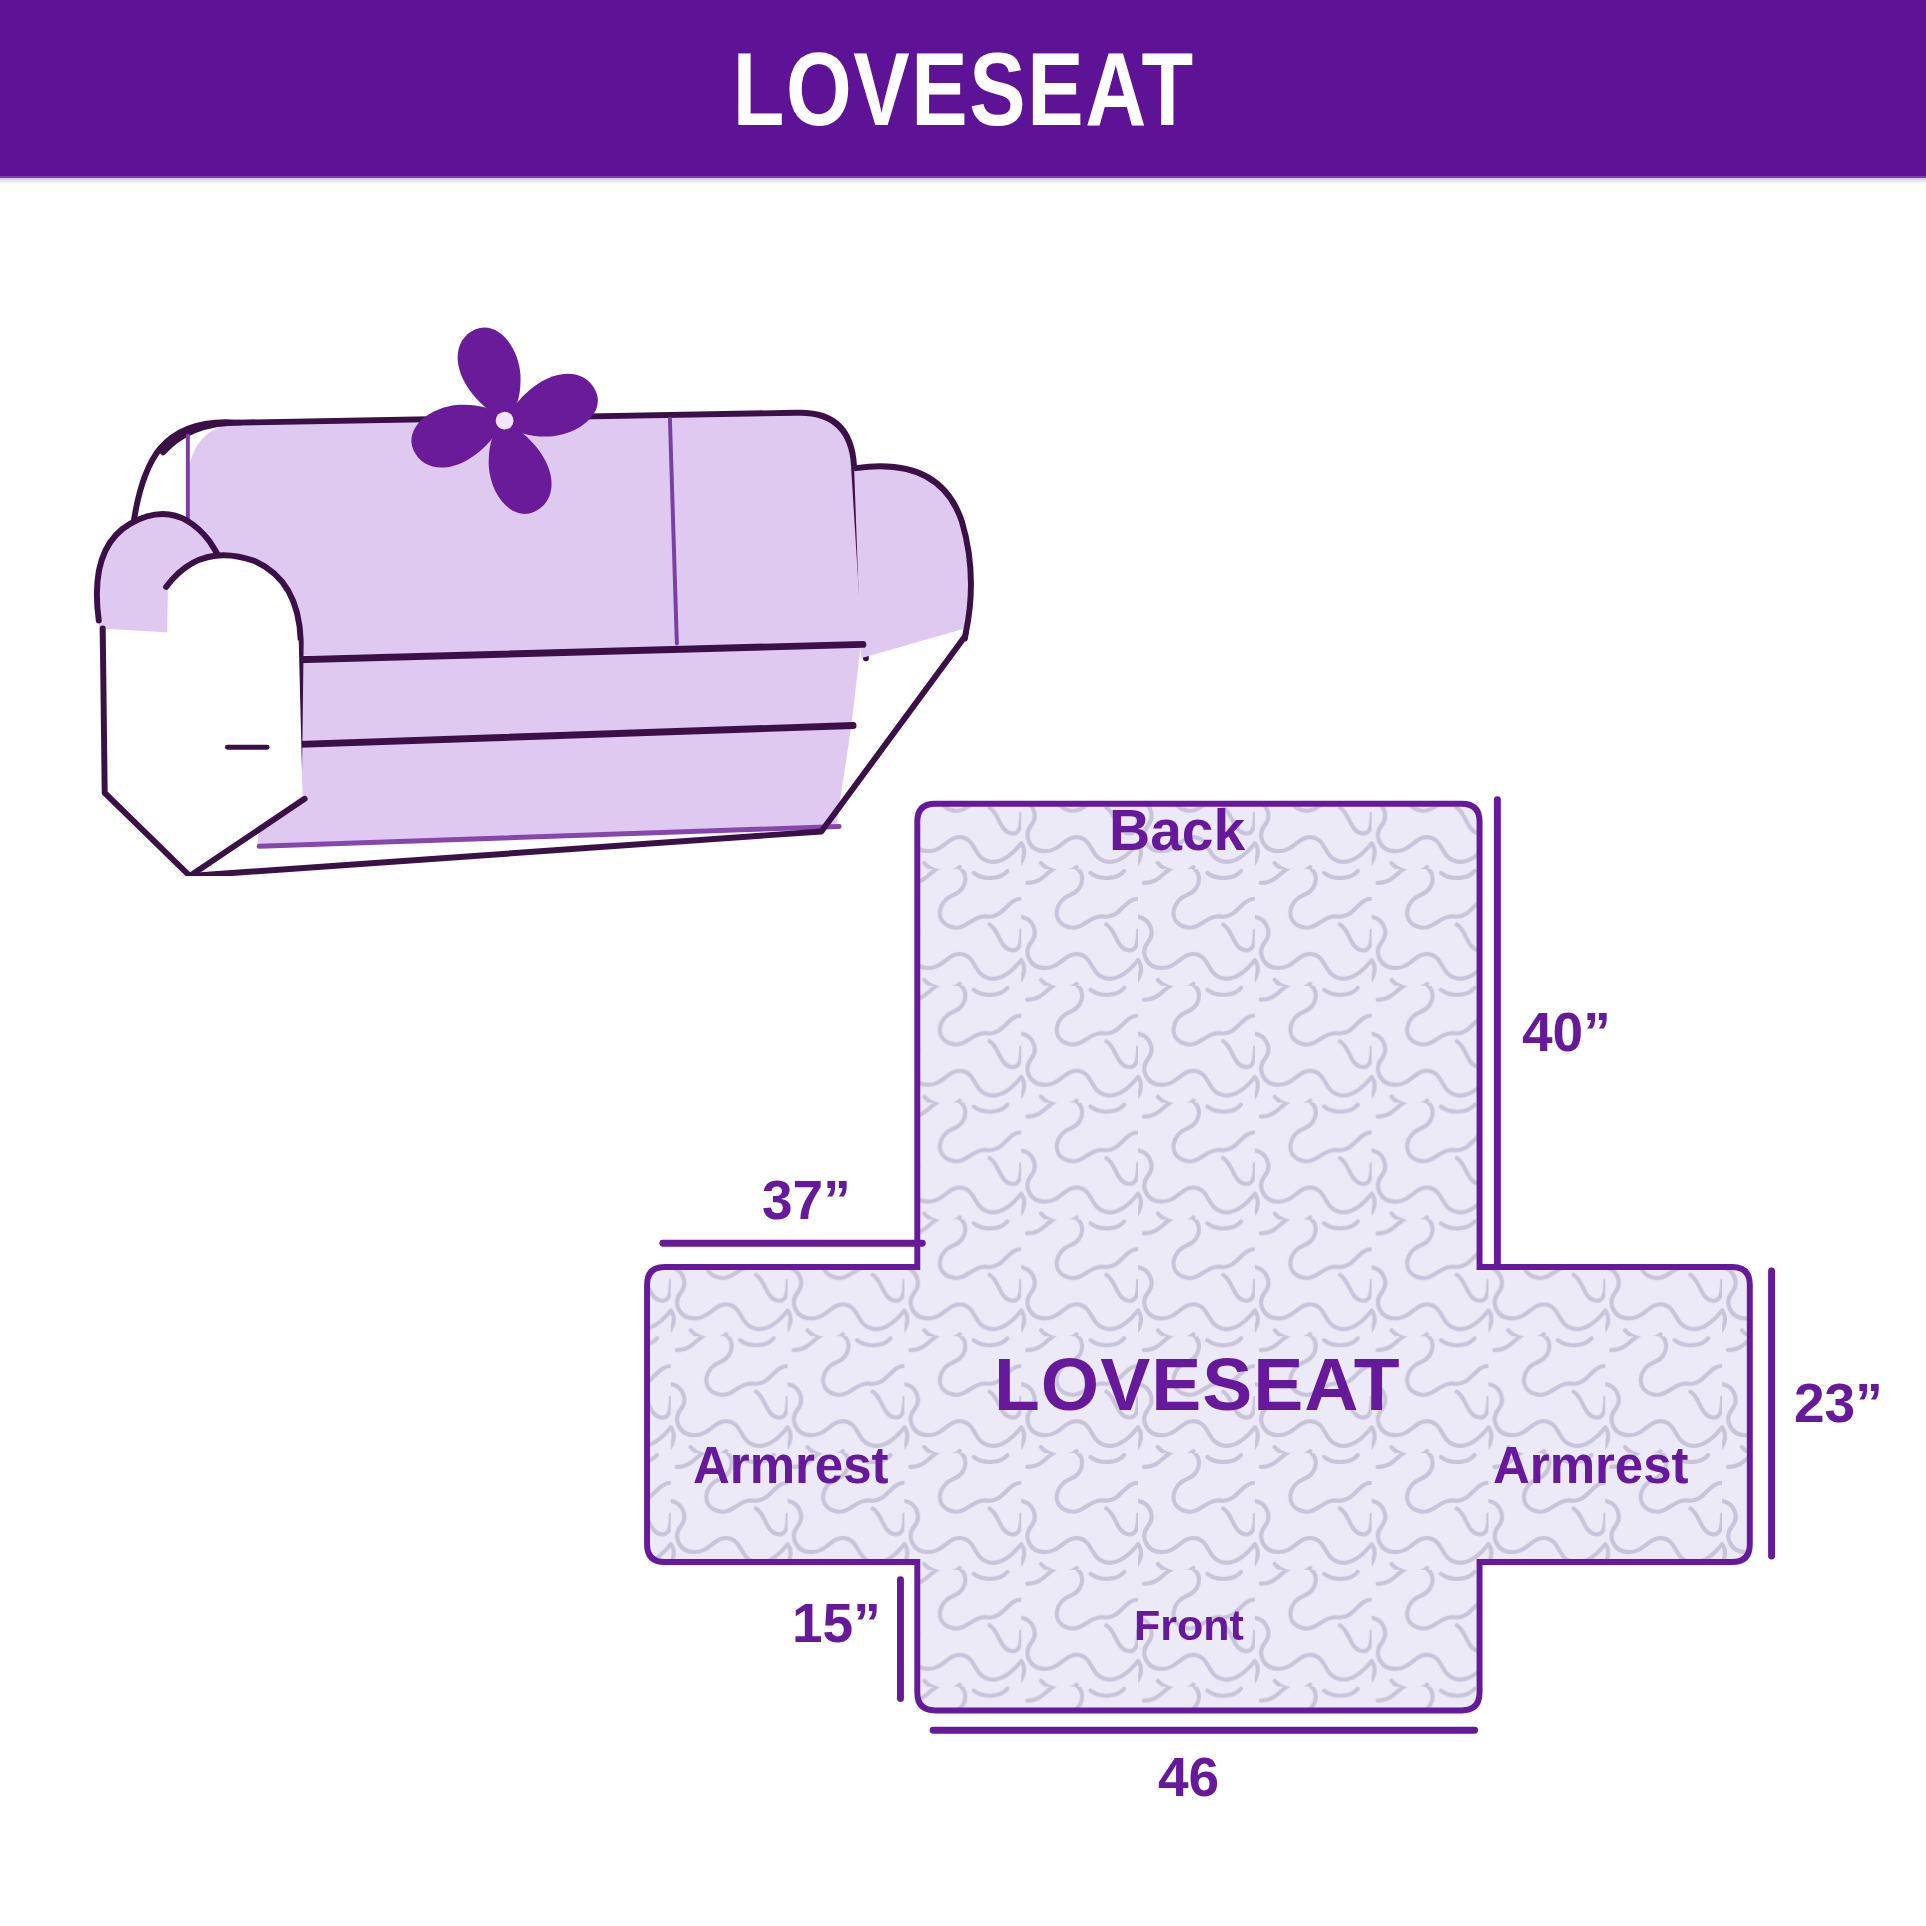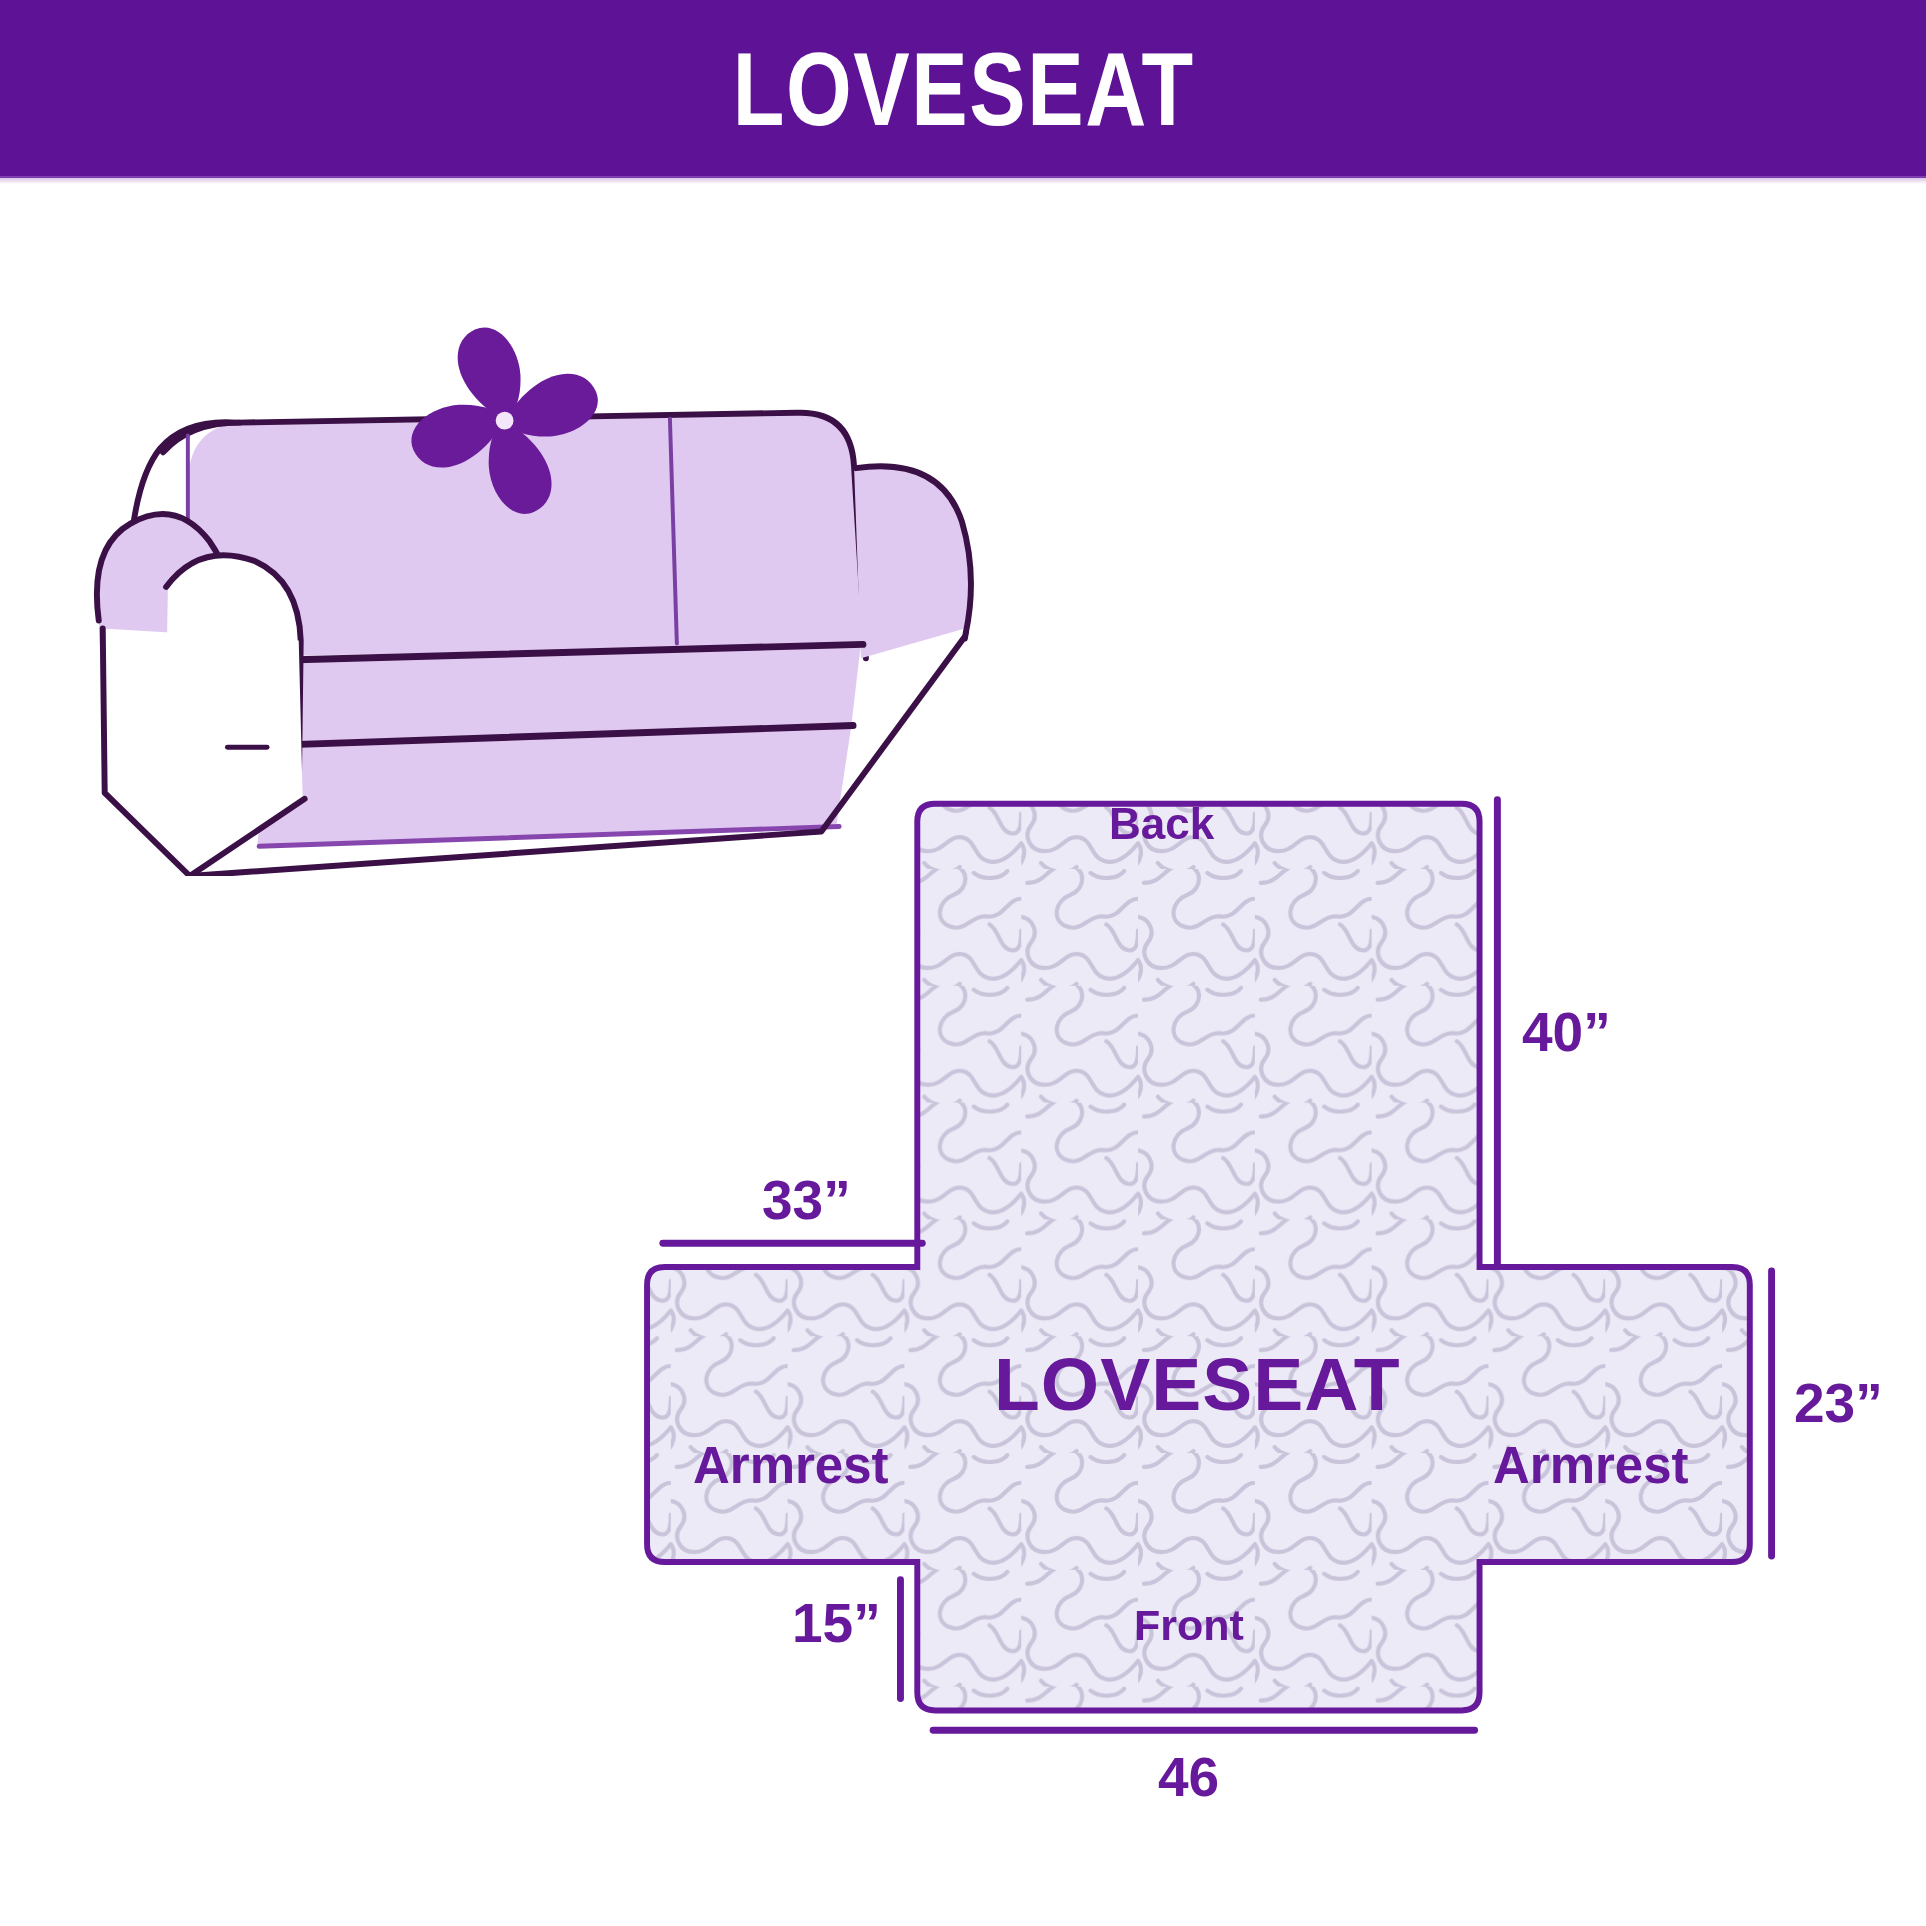--- a/index.html
+++ b/index.html
@@ -42,21 +42,21 @@
 
   
   .lbl{
     position:absolute;
     color:#67199b;
     font-weight:bold;
     font-family:"Liberation Sans", sans-serif;
     white-space:nowrap;
     line-height:1;
   }
-  .lbl-back{left:1109px;top:802px;font-size:44px;}
+  .lbl-back{left:1109px;top:802px;font-size:57px;}
   .lbl-loveseat{left:994px;top:1347px;font-size:75px;letter-spacing:1px;}
   .lbl-armrest-left{left:693px;top:1440px;font-size:51px;}
   .lbl-armrest-right{left:1493px;top:1440px;font-size:51px;}
   .lbl-front{left:1134px;top:1604px;font-size:43px;}
 
   .dim{
     position:absolute;
     color:#67199b;
     font-weight:bold;
     font-family:"Liberation Sans", sans-serif;
@@ -192,19 +192,19 @@
     </svg>
   </div>
 
   <div class="lbl lbl-back">Back</div>
   <div class="lbl lbl-loveseat">LOVESEAT</div>
   <div class="lbl lbl-armrest-left">Armrest</div>
   <div class="lbl lbl-armrest-right">Armrest</div>
   <div class="lbl lbl-front">Front</div>
 
   <div class="dim dim-40">40”</div>
-  <div class="dim dim-24">33”</div>
+  <div class="dim dim-24">37”</div>
   <div class="dim dim-23">23”</div>
   <div class="dim dim-13">15”</div>
   <div class="dim dim-46">46</div>
 
 </div>
 
 
 </body></html>

